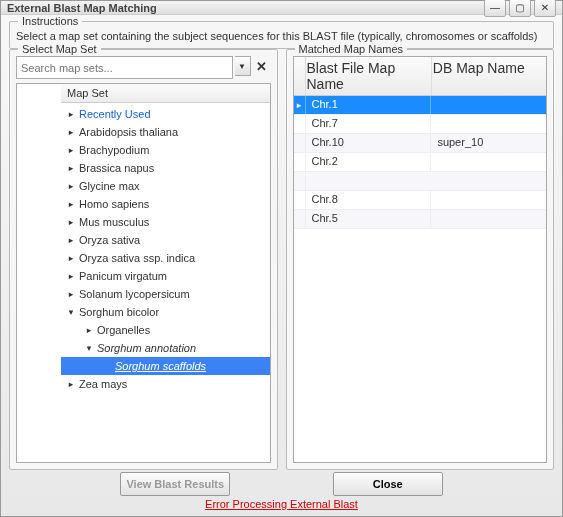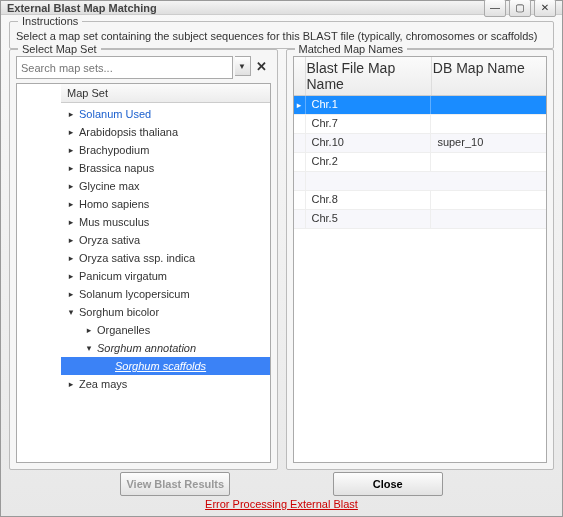--- a/index.html
+++ b/index.html
@@ -88,21 +88,21 @@
               </div>
             <div class="search-clear">
                 <span>✕</span>
               </div>
           </div>
           <div class="tree-container">
             <div class="tree-header">Map Set</div>
             <div class="tree-body" id="tree-body">
                 <div class="tree-item indent-0">
                   <span class="arrow">▸</span>
-                  <span class="label recently">Solanum Used</span>
+                  <span class="label recently">Recently Used</span>
                 </div>
                 <div class="tree-item indent-0">
                   <span class="arrow">▸</span>
                   <span class="label">Arabidopsis thaliana</span>
                 </div>
                 <div class="tree-item indent-0">
                   <span class="arrow">▸</span>
                   <span class="label">Brachypodium</span>
                 </div>
                 <div class="tree-item indent-0">

